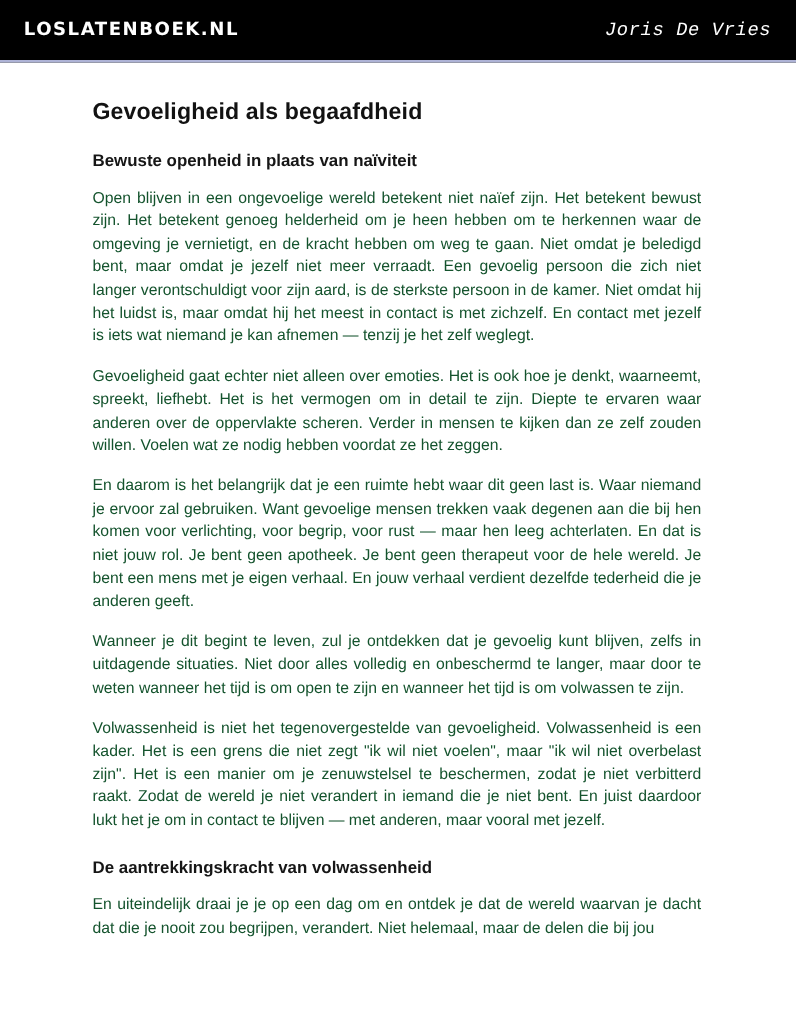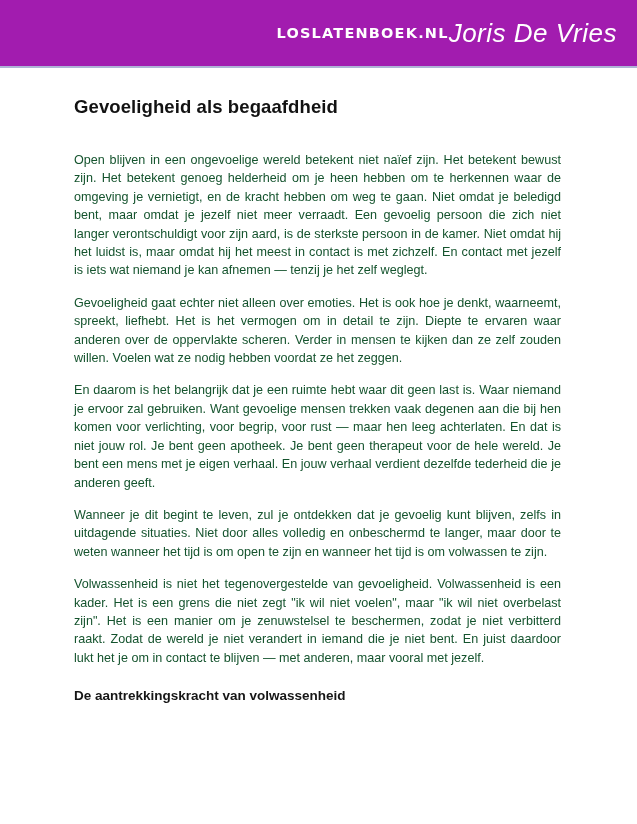--- a/index.html
+++ b/index.html
@@ -9,51 +9,51 @@
       font-family: "Liberation Sans", sans-serif;
     }
     .page {
       position: relative;
       width: 637px;
       height: 824px;
       background: #ffffff;
       overflow: hidden;
     }
     .page-header {
-      height: 68px;
-      background: #a21caf;
+      height: 50px;
+      background: #000000;
       border-bottom: 2px solid #aeb3d6;
       display: flex;
       align-items: center;
-      justify-content: flex-end;
+      justify-content: space-between;
       padding: 0 20px 0 19px;
     }
     .brand-logo {
       color: #ffffff;
       font-size: 14.5px;
       font-weight: 800;
       letter-spacing: 1.2px;
       font-family: "DejaVu Sans", sans-serif;
     }
     .author-signature {
       color: #ffffff;
-      font-family: Liberation Sans, sans-serif;
+      font-family: Liberation Mono, monospace;
       font-style: italic;
-      font-size: 26px;
+      font-size: 15px;
       letter-spacing: 0.5px;
       font-weight: 500;
     }
     .content {
       padding: 28px 76px 0 74px;
     }
     .article-title {
       font-size: 18.5px;
       font-weight: 800;
       color: #121212;
-      margin-bottom: 33px;
+      margin-bottom: 15px;
       letter-spacing: 0.1px;
     }
     .section-heading {
       font-size: 13.5px;
       font-weight: 800;
       color: #161616;
       margin-top: 21px;
       margin-bottom: 13px;
     }
     .body-paragraph {
@@ -72,29 +72,31 @@
   <header class="page-header">
     <span class="brand-logo">LOSLATENBOEK.NL</span>
     <span class="author-signature">Joris De Vries</span>
   </header>
 
   <main class="content">
 
     <h1 class="article-title">Gevoeligheid als begaafdheid</h1>
 
     <section>
+      <h2 class="section-heading">Bewuste openheid in plaats van naïviteit</h2>
       <p class="body-paragraph">Open blijven in een ongevoelige wereld betekent niet naïef zijn. Het betekent bewust zijn. Het betekent genoeg helderheid om je heen hebben om te herkennen waar de omgeving je vernietigt, en de kracht hebben om weg te gaan. Niet omdat je beledigd bent, maar omdat je jezelf niet meer verraadt. Een gevoelig persoon die zich niet langer verontschuldigt voor zijn aard, is de sterkste persoon in de kamer. Niet omdat hij het luidst is, maar omdat hij het meest in contact is met zichzelf. En contact met jezelf is iets wat niemand je kan afnemen — tenzij je het zelf weglegt.</p>
       <p class="body-paragraph">Gevoeligheid gaat echter niet alleen over emoties. Het is ook hoe je denkt, waarneemt, spreekt, liefhebt. Het is het vermogen om in detail te zijn. Diepte te ervaren waar anderen over de oppervlakte scheren. Verder in mensen te kijken dan ze zelf zouden willen. Voelen wat ze nodig hebben voordat ze het zeggen.</p>
       <p class="body-paragraph">En daarom is het belangrijk dat je een ruimte hebt waar dit geen last is. Waar niemand je ervoor zal gebruiken. Want gevoelige mensen trekken vaak degenen aan die bij hen komen voor verlichting, voor begrip, voor rust — maar hen leeg achterlaten. En dat is niet jouw rol. Je bent geen apotheek. Je bent geen therapeut voor de hele wereld. Je bent een mens met je eigen verhaal. En jouw verhaal verdient dezelfde tederheid die je anderen geeft.</p>
     </section>
 
     <section>
       <p class="body-paragraph">Wanneer je dit begint te leven, zul je ontdekken dat je gevoelig kunt blijven, zelfs in uitdagende situaties. Niet door alles volledig en onbeschermd te langer, maar door te weten wanneer het tijd is om open te zijn en wanneer het tijd is om volwassen te zijn.</p>
       <p class="body-paragraph">Volwassenheid is niet het tegenovergestelde van gevoeligheid. Volwassenheid is een kader. Het is een grens die niet zegt "ik wil niet voelen", maar "ik wil niet overbelast zijn". Het is een manier om je zenuwstelsel te beschermen, zodat je niet verbitterd raakt. Zodat de wereld je niet verandert in iemand die je niet bent. En juist daardoor lukt het je om in contact te blijven — met anderen, maar vooral met jezelf.</p>
     </section>
 
     <section>
       <h2 class="section-heading">De aantrekkingskracht van volwassenheid</h2>
+      <p class="body-paragraph">En uiteindelijk draai je je op een dag om en ontdek je dat de wereld waarvan je dacht dat die je nooit zou begrijpen, verandert. Niet helemaal, maar de delen die bij jou</p>
     </section>
 
   </main>
 
 </div>
 
 </body></html>

